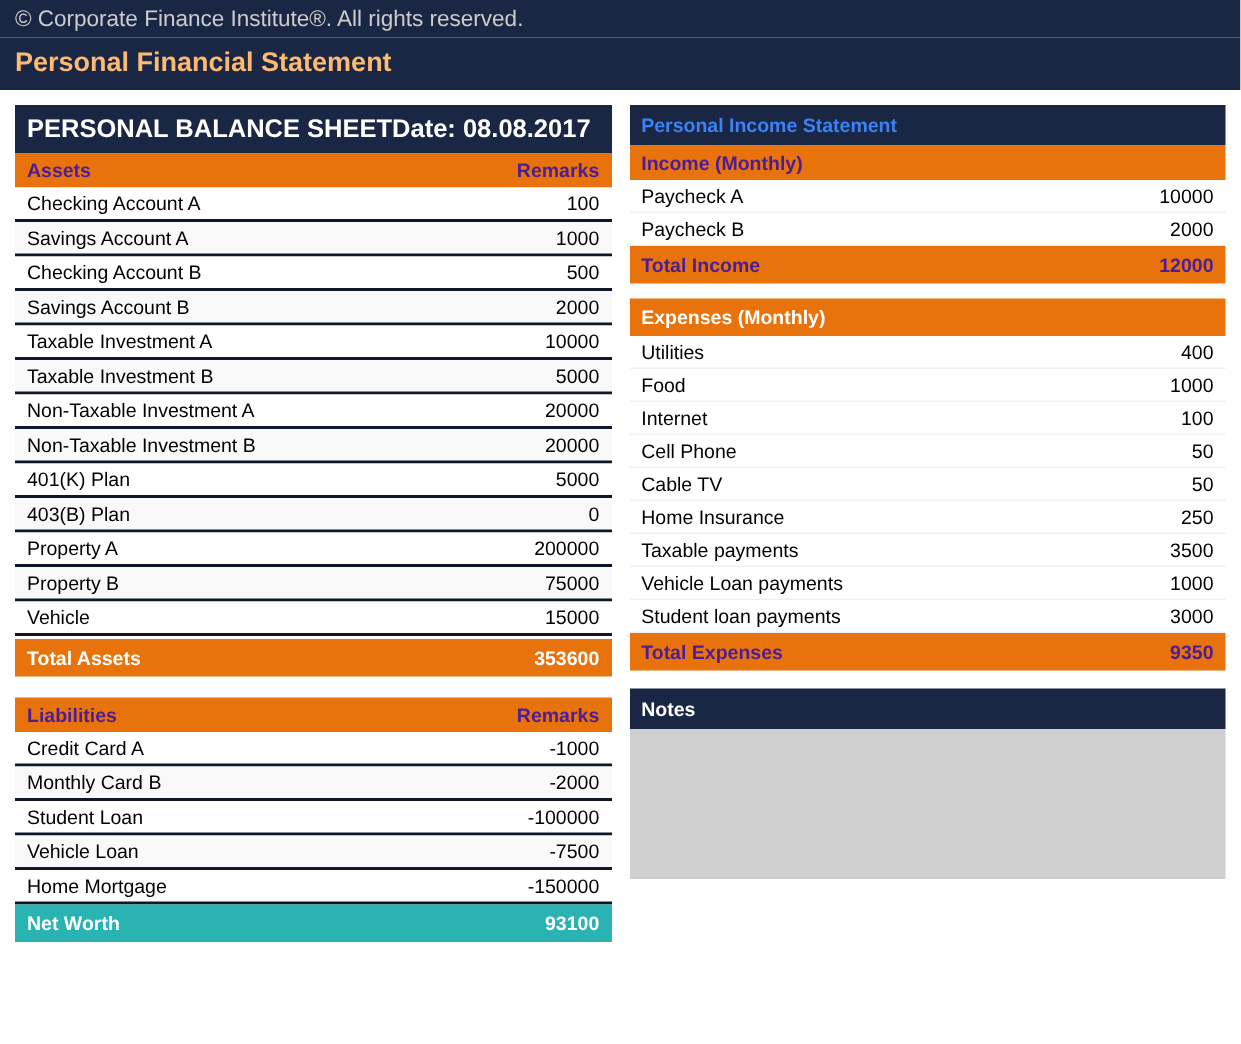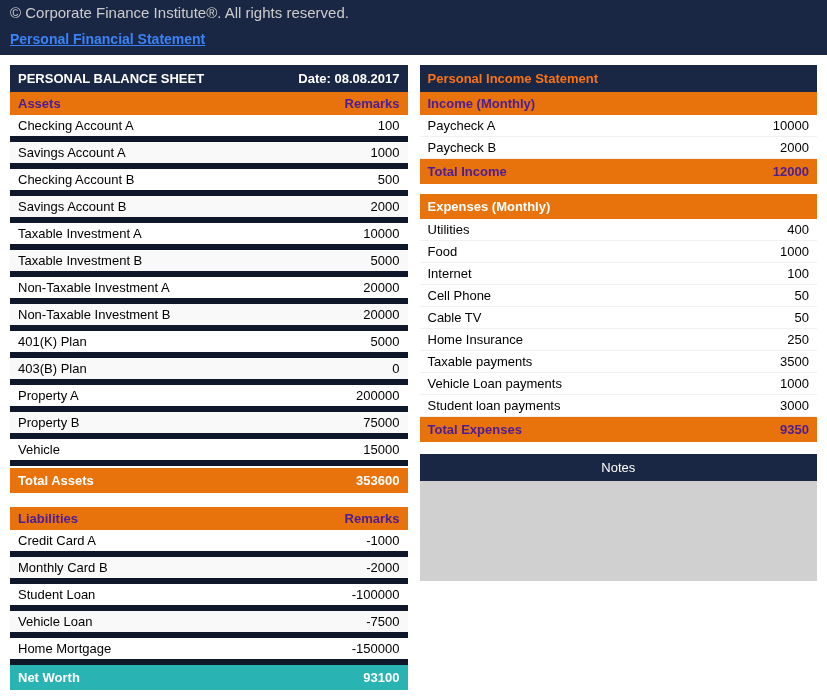--- a/index.html
+++ b/index.html
@@ -11,61 +11,59 @@
       min-height: 696px;
     }
     .top-bar {
       background: #1a2744;
       color: #ccc;
       font-size: 15px;
       padding: 4px 10px;
     }
     .title-bar {
       background: #1a2744;
-      color: #3b82f6;
-      font-weight: bold;
-      font-size: 14px;
+      color: #fdba74;
+      font-weight: bold;
+      font-size: 18px;
       padding: 6px 10px 8px 10px;
-      text-decoration: underline;
     }
     .main-content {
       display: flex;
       padding: 10px;
       gap: 12px;
     }
     .left-panel, .right-panel {
       flex: 1;
     }
     
     .section-header {
       background: #1a2744;
       color: #fff;
       padding: 6px 8px;
       font-weight: bold;
-      font-size: 13px;
-      display: flex;
-      justify-content: space-between;
+      font-size: 17px;
+      display: flex;
       align-items: center;
     }
     .section-header .date {
       font-weight: bold;
     }
     .col-header {
       background: #e8720c;
       color: #4c1d95;
       font-weight: bold;
       display: flex;
       justify-content: space-between;
       padding: 4px 8px;
     }
     .data-row {
       display: flex;
       justify-content: space-between;
       padding: 3px 8px;
-      border-bottom: 6px solid #0f172a;
+      border-bottom: 2px solid #0f172a;
     }
     .data-row:nth-child(odd) {
       background: #fff;
     }
     .data-row.alt {
       background: #f9f9f9;
     }
     .total-row {
       background: #e8720c;
       color: #fff;
@@ -82,21 +80,21 @@
       display: flex;
       justify-content: space-between;
       padding: 5px 8px;
     }
     .liabilities-section {
       margin-top: 14px;
     }
     
     .income-header {
       background: #1a2744;
-      color: #f97316;
+      color: #3b82f6;
       font-weight: bold;
       padding: 6px 8px;
       font-size: 13px;
     }
     .income-col-header {
       background: #e8720c;
       color: #4c1d95;
       font-weight: bold;
       display: flex;
       justify-content: space-between;
@@ -108,23 +106,22 @@
       font-weight: bold;
       padding: 5px 8px;
       margin-top: 10px;
     }
     .notes-section {
       margin-top: 12px;
     }
     .notes-header {
       background: #1a2744;
       color: #fff;
-      font-weight: normal;
+      font-weight: bold;
       padding: 6px 8px;
-      text-align: center;
     }
     .notes-body {
       background: #d0d0d0;
       height: 100px;
     }
     .right-data-row {
       display: flex;
       justify-content: space-between;
       padding: 3px 8px;
       border-bottom: 1px solid #f0f0f0;

